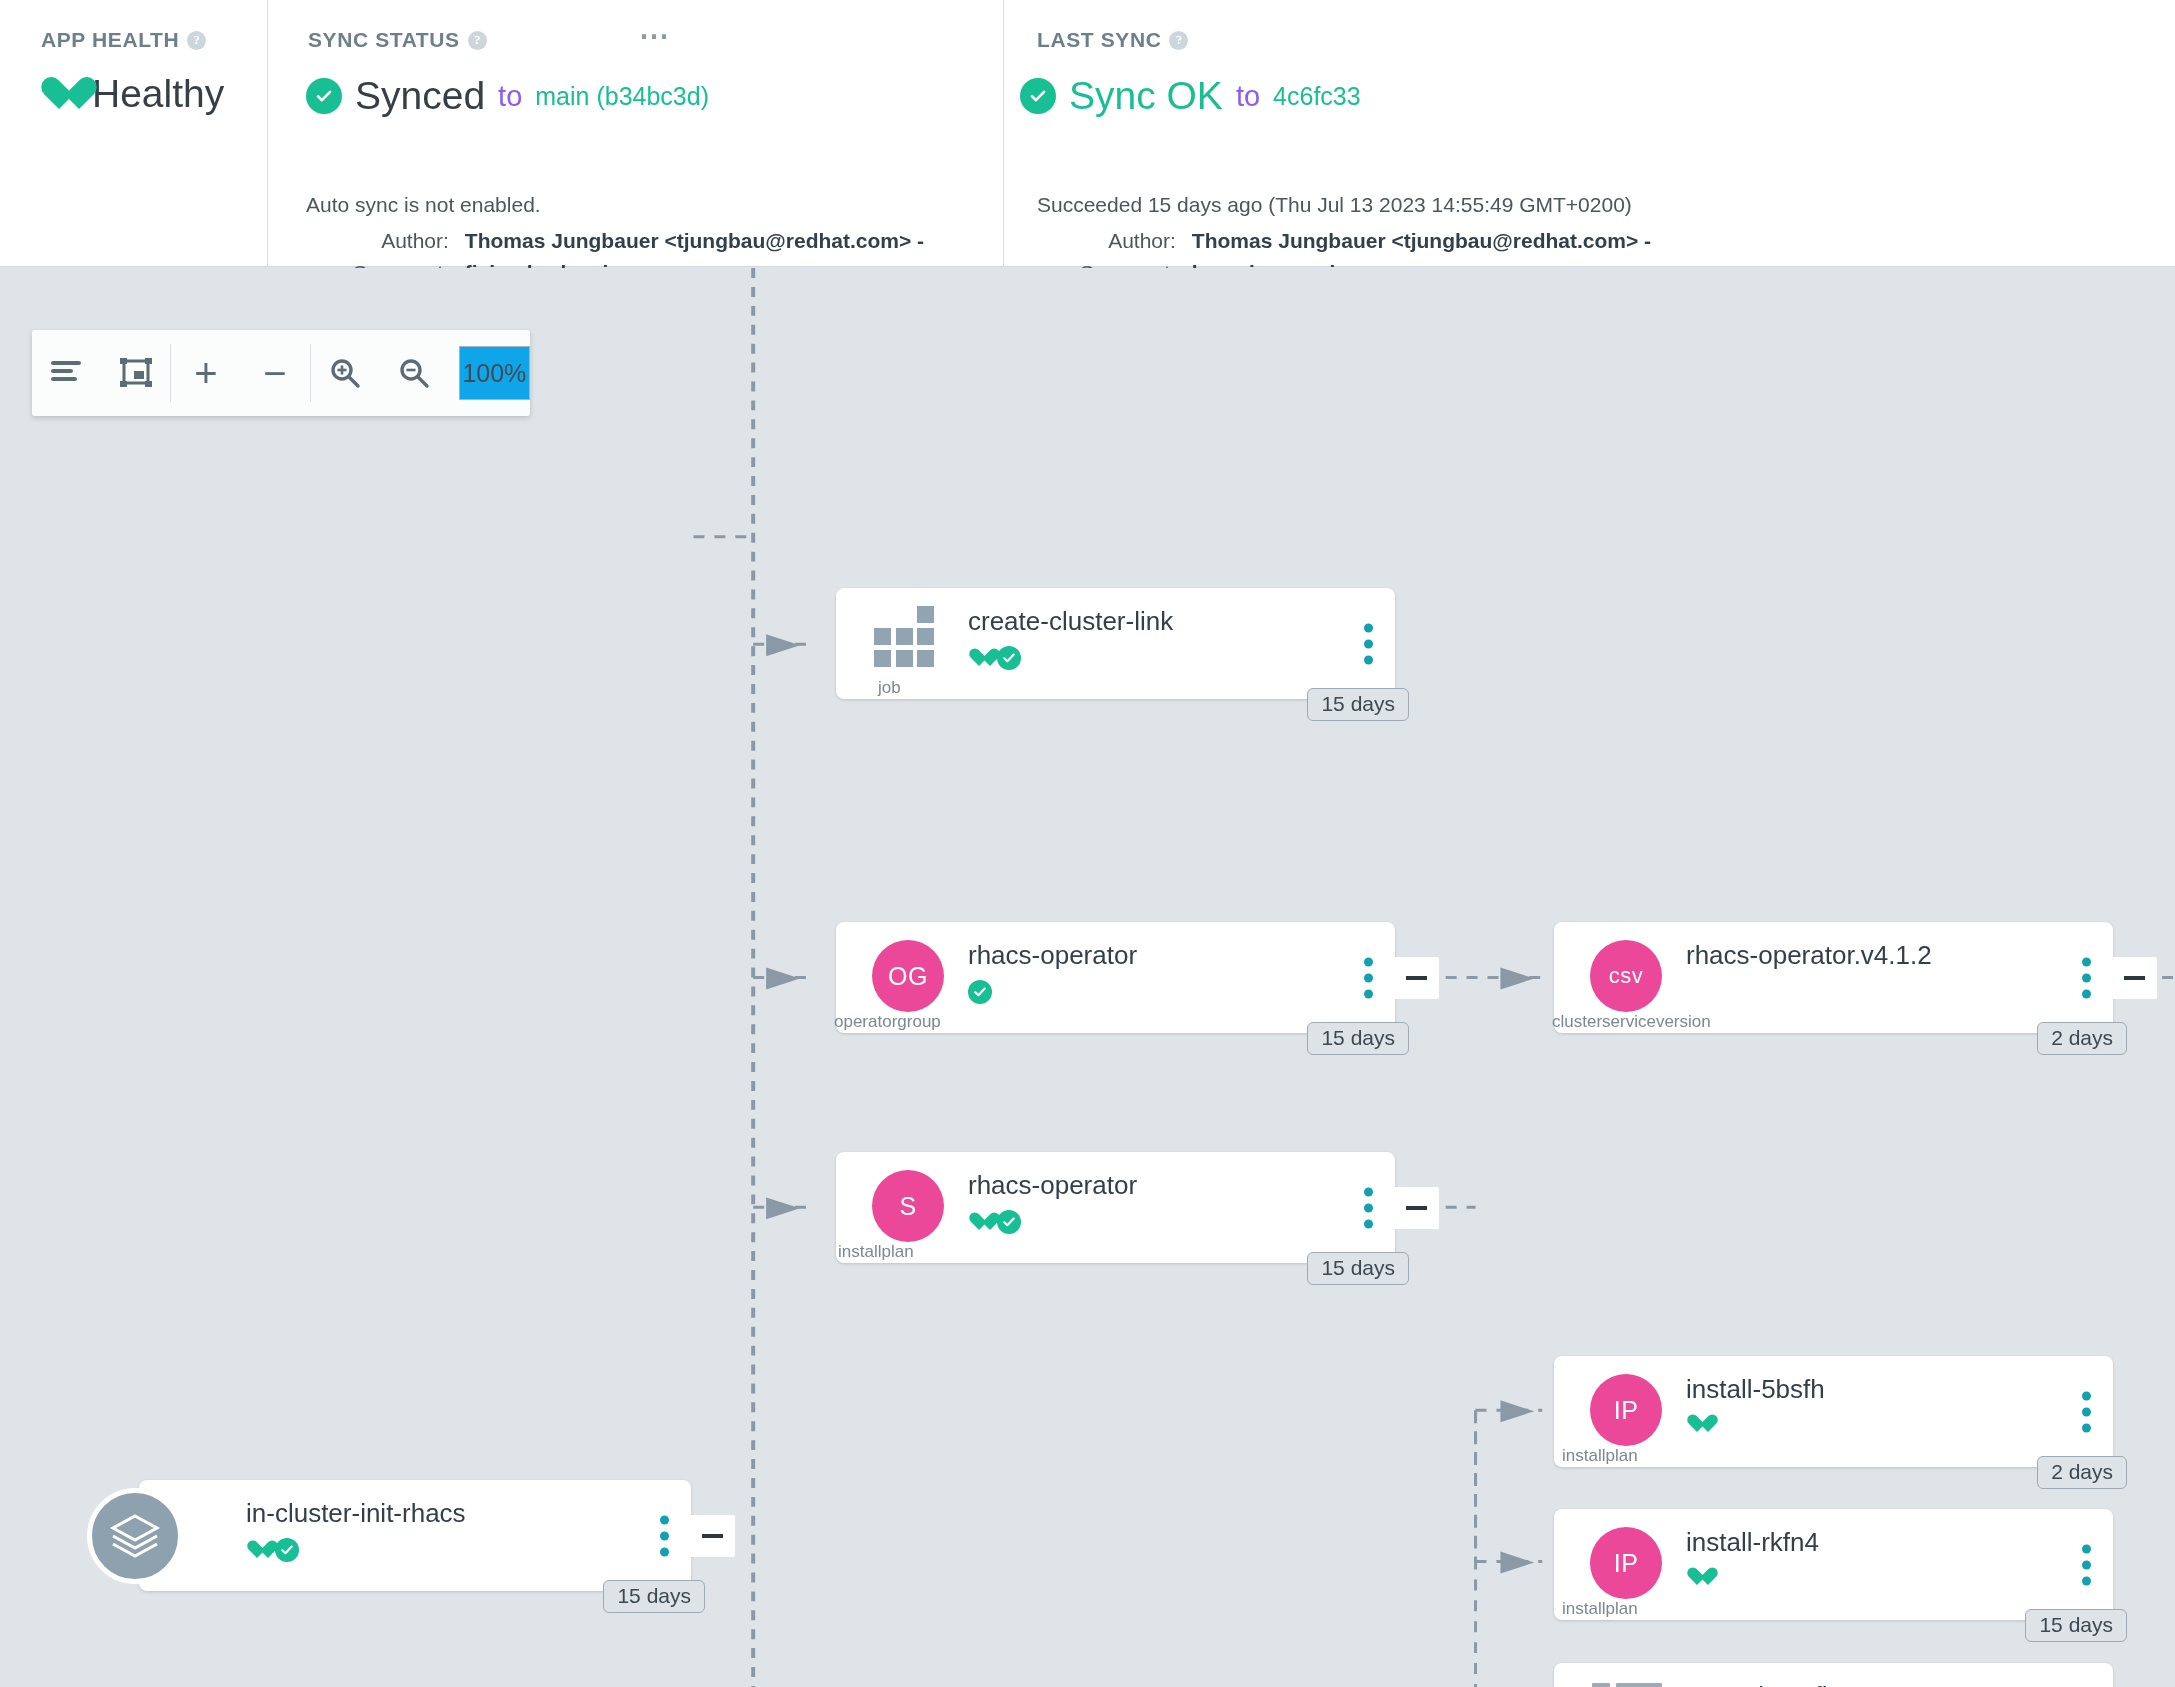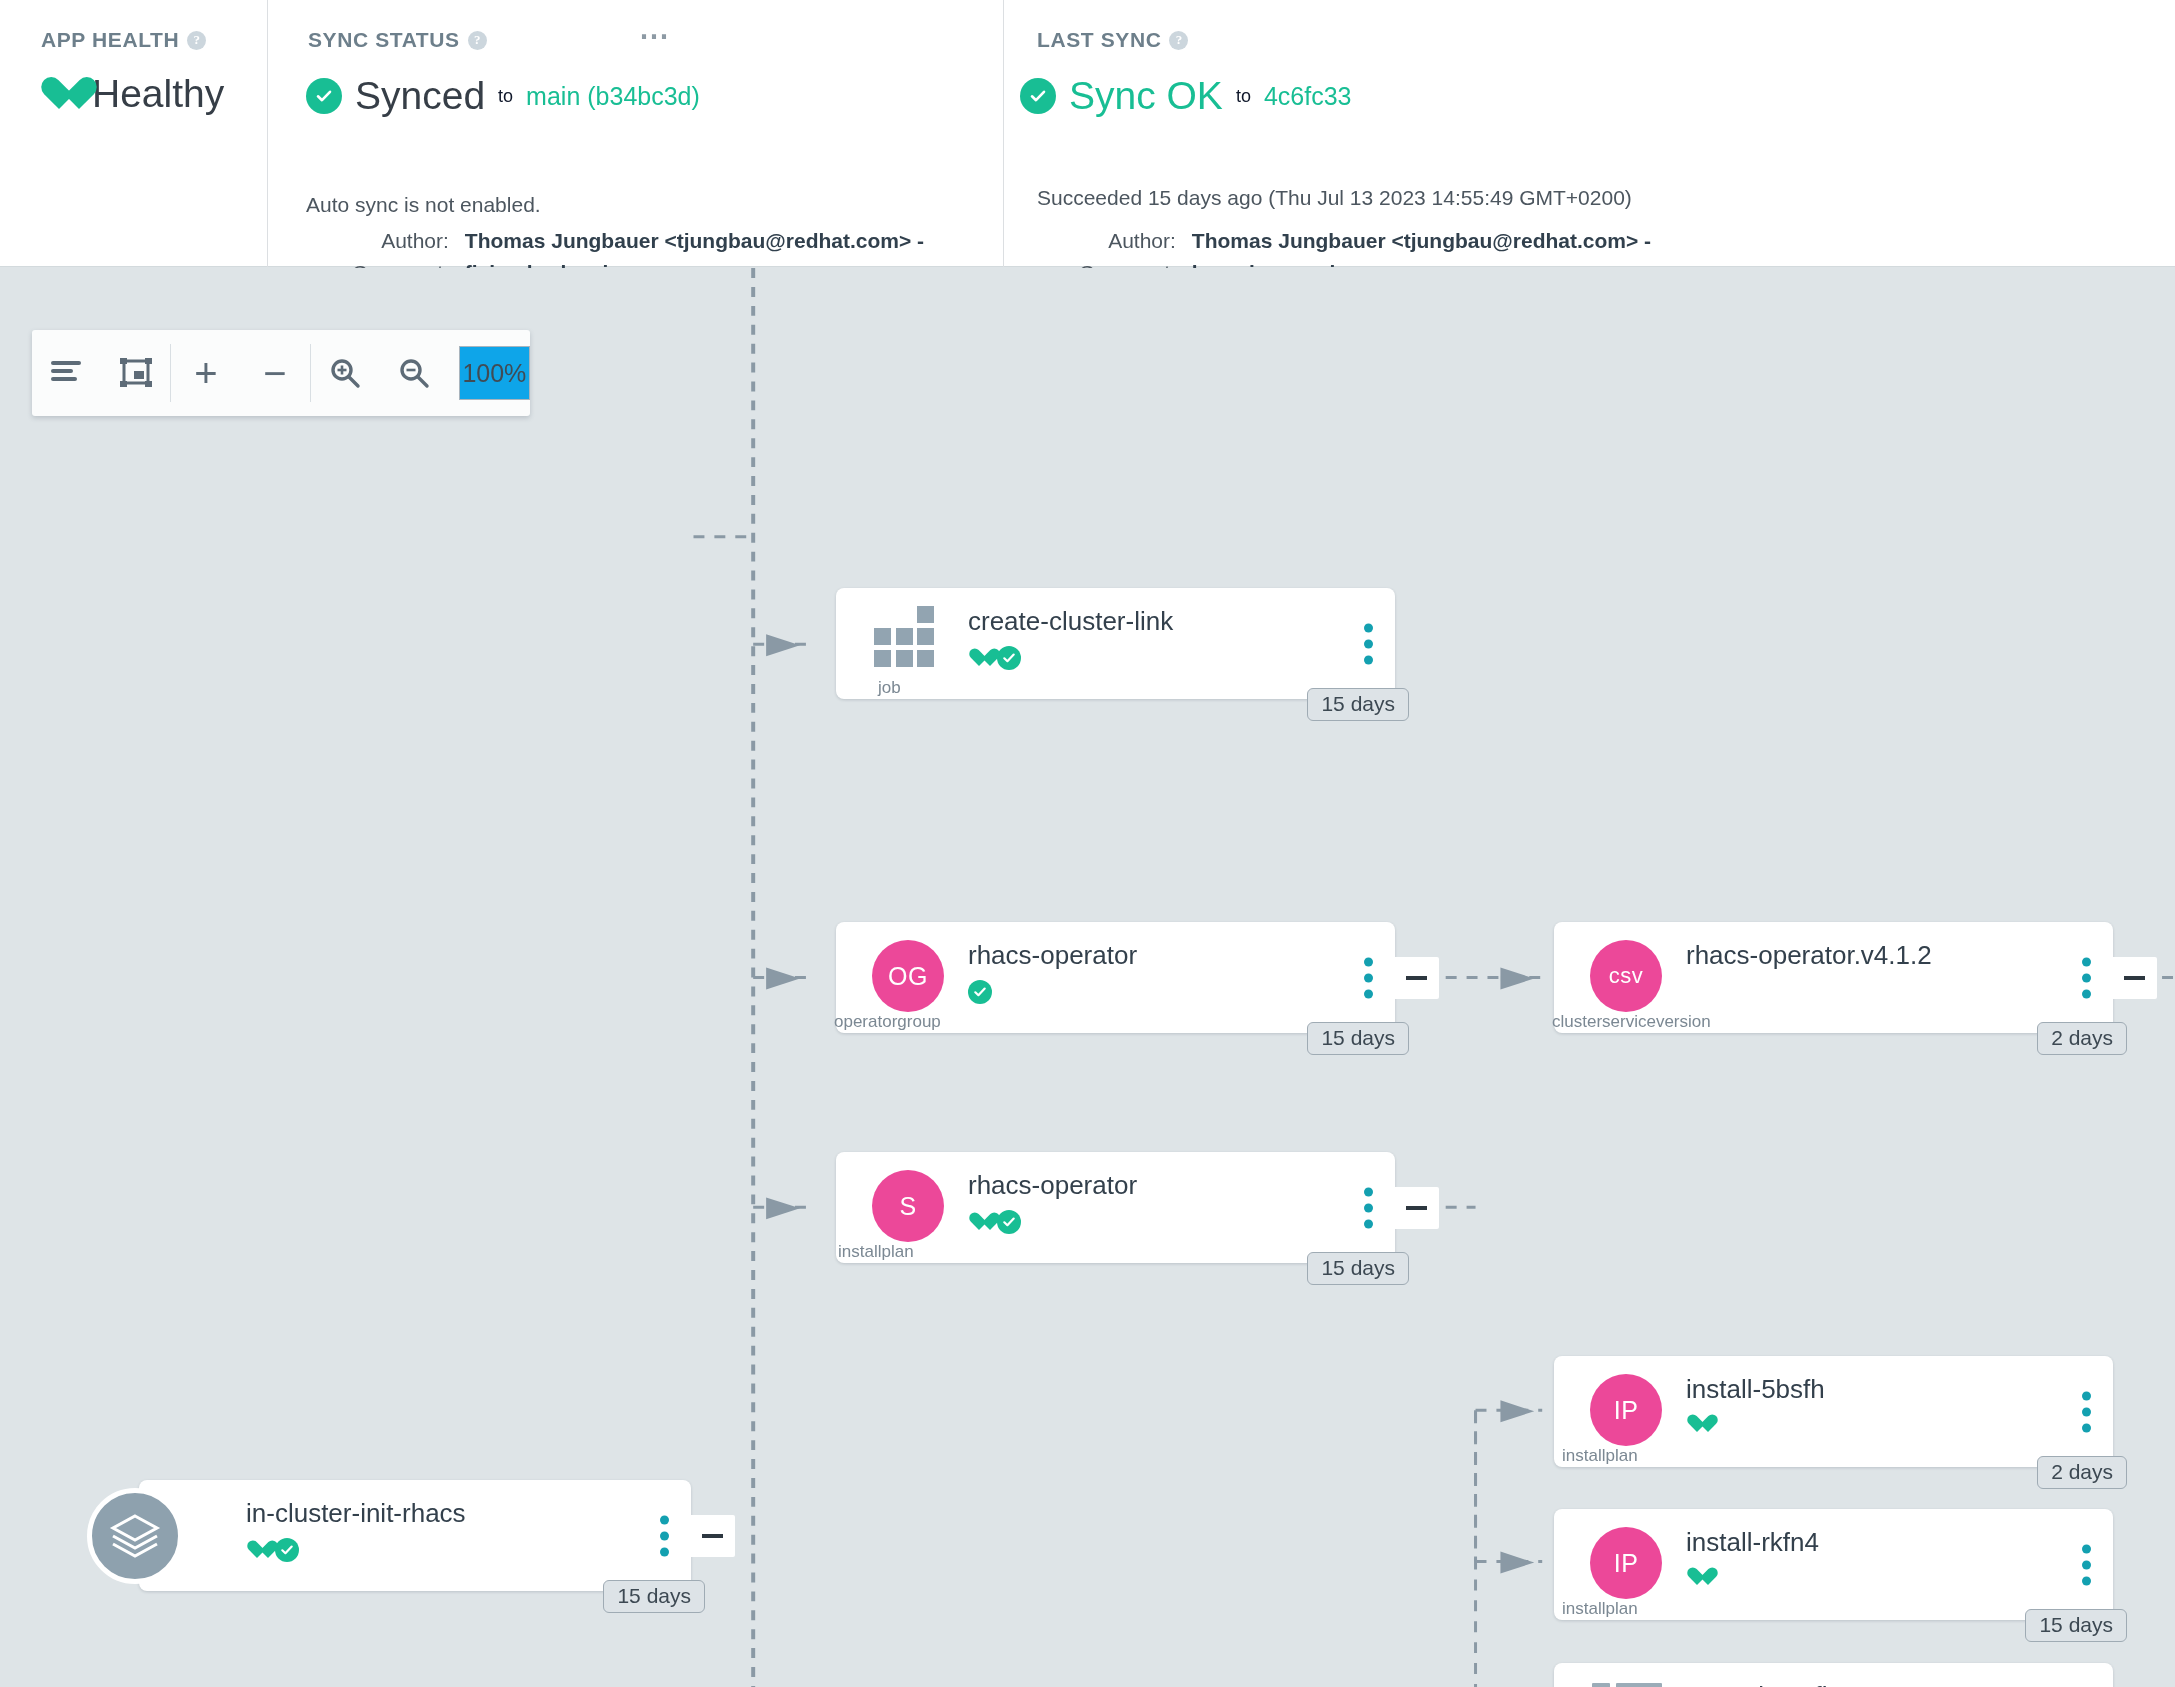--- a/index.html
+++ b/index.html
@@ -48,21 +48,21 @@
   .bigtext { font-size: 39px; color: #363e47; font-weight: normal; }
   .bigtext.green { color: #18be94; }
 
   .okcircle {
     width: 36px; height: 36px; border-radius: 50%;
     background: #18be94; display: inline-flex;
     align-items: center; justify-content: center; flex: none;
   }
   .okcircle svg { display: block; }
 
-  .toword { font-size: 18px; color: #0f172a; }
+  .toword { font-size: 29px; color: #8b5cf6; }
   .revlink { font-size: 25px; color: #18be94; }
 
   .subtext { font-size: 21px; color: #4c565f; margin-top: 16px; }
 
   .kvgrid {
     margin-top: 10px; display: grid;
     grid-template-columns: max-content max-content;
     column-gap: 16px; row-gap: 8px;
   }
   .kvkey { font-size: 21px; color: #4c565f; text-align: right; }
@@ -234,21 +234,21 @@
       <span class="okcircle">
         <svg width="20" height="20" viewBox="0 0 20 20">
             <path d="M4 10.3 L8 14.2 L16 5.8" fill="none" stroke="#fff" stroke-width="2.6" stroke-linecap="round" stroke-linejoin="round"></path>
           </svg>
       </span>
       <span class="bigtext green">Sync OK</span>
       <span class="toword">to</span>
       <span class="revlink">4c6fc33</span>
     </div>
 
-    <div class="subtext" style="position:absolute;left:33px;top:170px;">Succeeded 15 days ago (Thu Jul 13 2023 14:55:49 GMT+0200)</div>
+    <div class="subtext" style="position:absolute;left:33px;top:177px;">Succeeded 15 days ago (Thu Jul 13 2023 14:55:49 GMT+0200)</div>
 
     <div class="kvgrid" style="position:absolute;left:75px;top:219px;">
       <div class="kvkey">Author:</div>
       <div class="kvval">Thomas Jungbauer &lt;tjungbau@redhat.com&gt; -</div>
       <div class="kvkey">Comment:</div>
       <div class="kvval">bumping version</div>
     </div>
   </div>
 </div>
 

